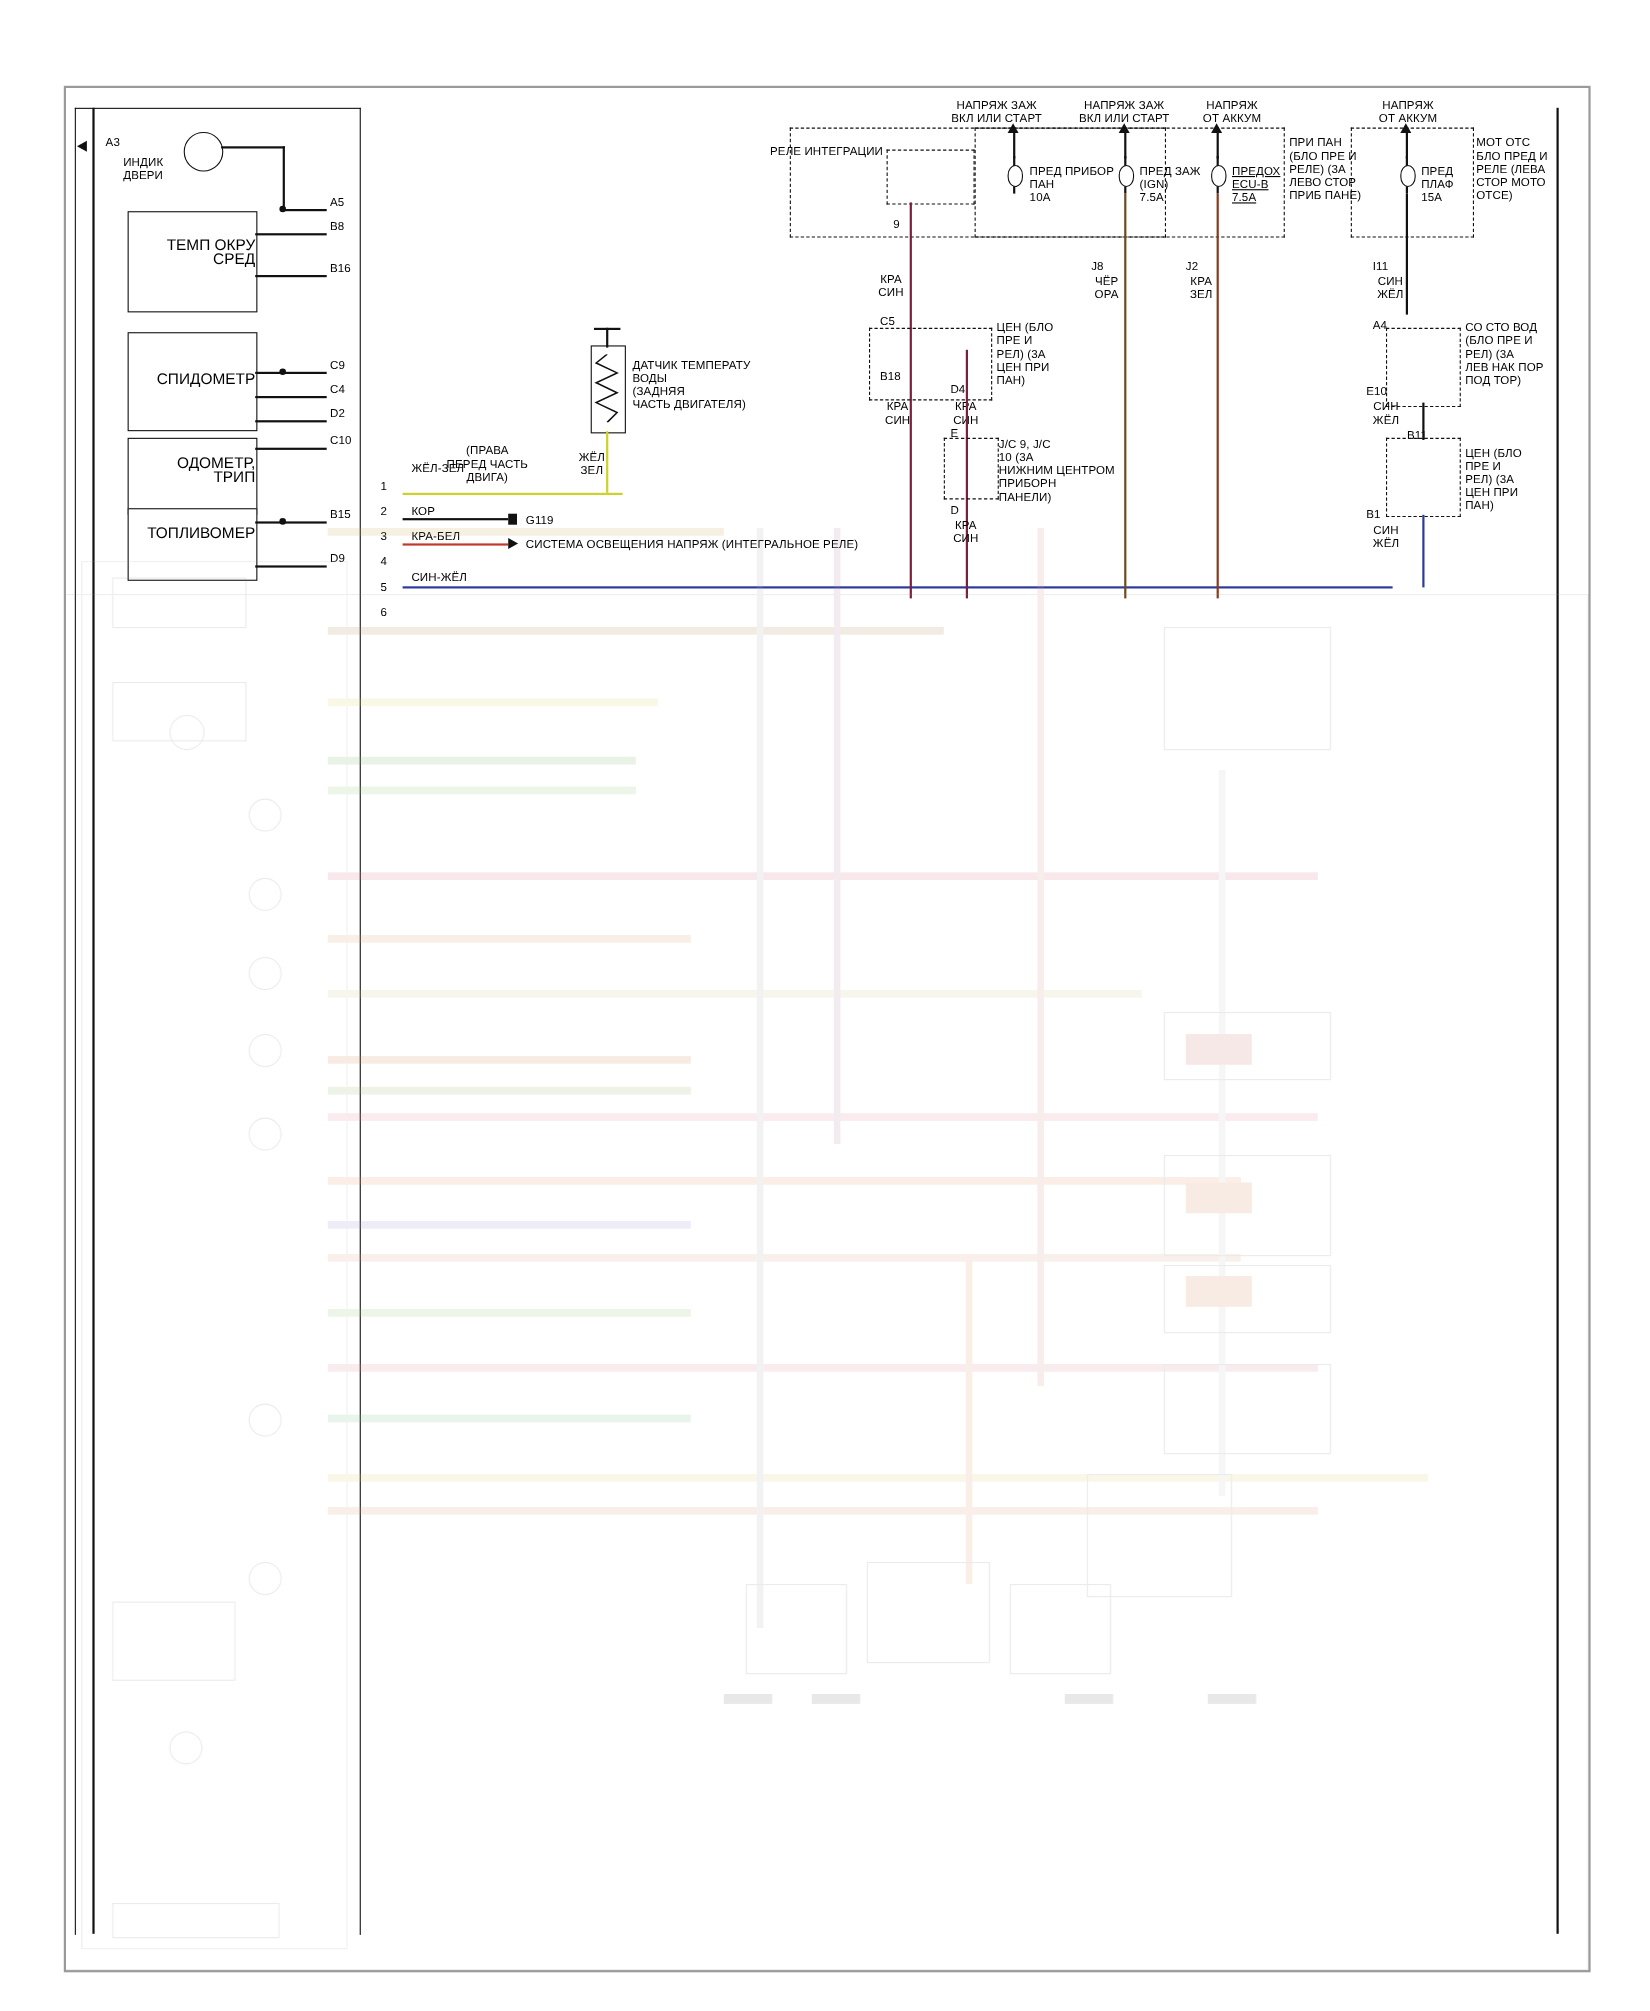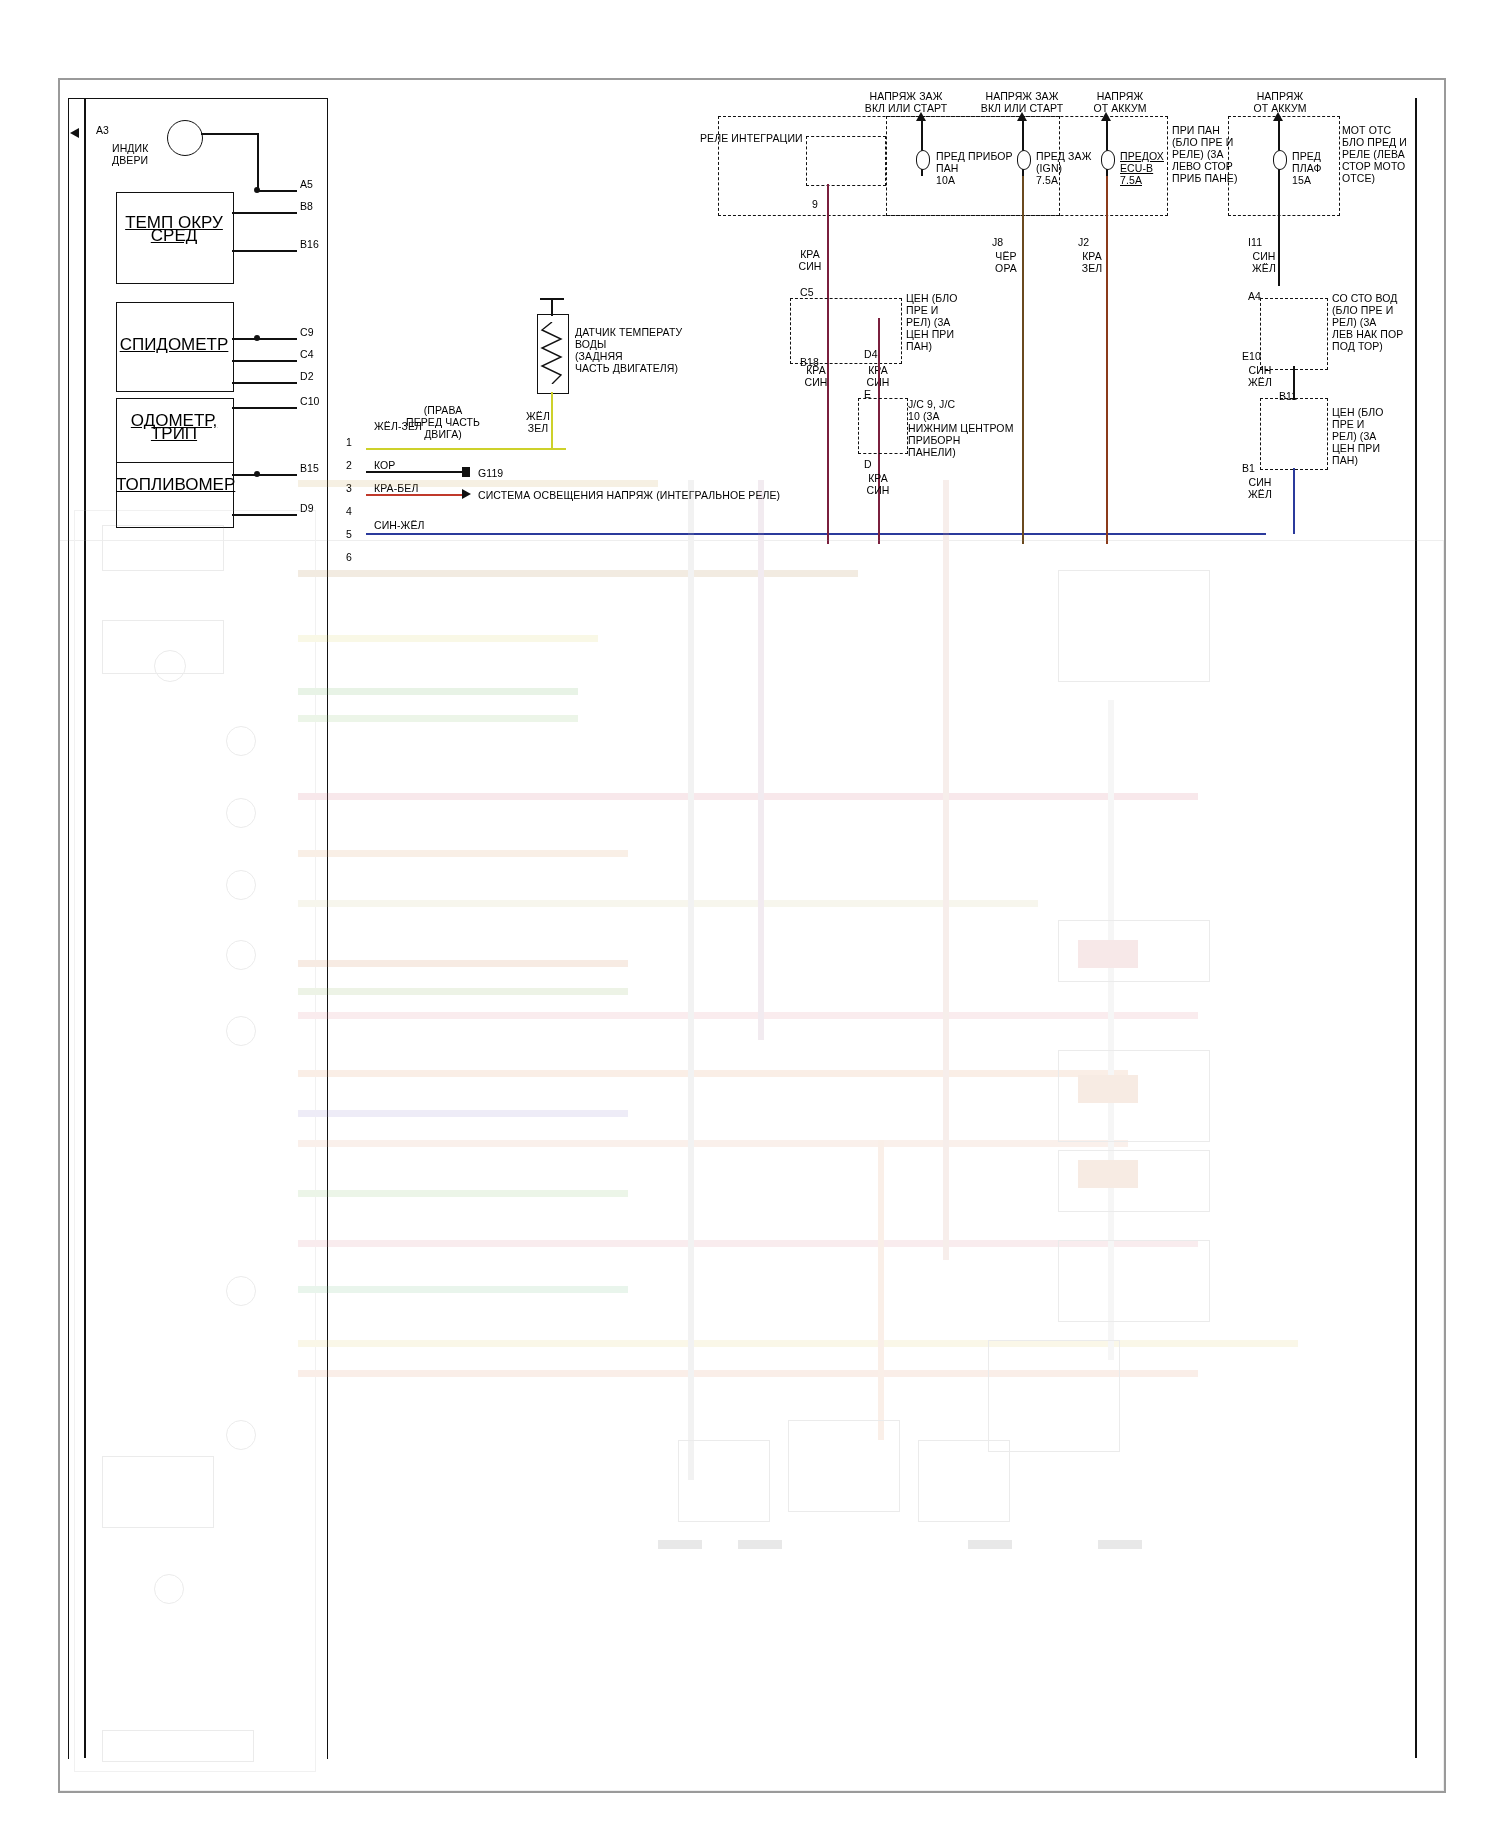--- a/index.html
+++ b/index.html
@@ -2,21 +2,21 @@
 <html><head>
 <meta charset="utf-8">
 <style>
   html,body{margin:0;padding:0;background:#ffffff;}
   body{width:1500px;height:1828px;position:relative;font-family:"Liberation Sans",sans-serif;color:#000;}
   #sheet{position:absolute;left:0;top:0;width:1500px;height:1828px;}
   .frame{position:absolute;left:58px;top:78px;width:1384px;height:1711px;border:2px solid #9a9a9a;background:#fff;}
   .lbl{position:absolute;font-size:10.5px;line-height:12px;color:#000;white-space:pre;letter-spacing:0.1px;}
   .lbl.c{text-align:center;}
   .box{position:absolute;border:1.6px solid #111;background:#fff;}
-  .boxlbl{position:absolute;font-size:17px;line-height:13px;text-align:center;white-space:pre;text-decoration:underline;}
+  .boxlbl{position:absolute;font-size:14px;line-height:13px;text-align:right;white-space:pre;}
   .wire{position:absolute;background:#111;}
   .h{height:1.6px;}
   .v{width:1.6px;}
   .dash{position:absolute;border:1.3px dashed #111;}
   .dot{position:absolute;width:6px;height:6px;border-radius:50%;background:#111;}
   .arrowL{position:absolute;width:0;height:0;border-top:5px solid transparent;border-bottom:5px solid transparent;border-right:9px solid #111;}
   .arrowR{position:absolute;width:0;height:0;border-top:5px solid transparent;border-bottom:5px solid transparent;border-left:9px solid #111;}
   .arrowU{position:absolute;width:0;height:0;border-left:5px solid transparent;border-right:5px solid transparent;border-bottom:9px solid #111;}
   .fuse{position:absolute;width:14px;height:34px;}
   .fuse:before{content:"";position:absolute;left:6px;top:0;width:1.6px;height:34px;background:#111;}
@@ -194,21 +194,21 @@
   <div class="lbl" style="left:1248px;top:236px;">I11</div>
   <div class="lbl c" style="left:1244px;top:250px;width:40px;">СИН
 ЖЁЛ</div>
 
   <div class="dash" style="left:790px;top:298px;width:110px;height:64px;"></div>
   <div class="lbl" style="left:906px;top:292px;width:90px;">ЦЕН (БЛО
 ПРЕ И
 РЕЛ) (3А
 ЦЕН ПРИ
 ПАН)</div>
-  <div class="lbl" style="left:800px;top:356px;">B18</div>
+  <div class="lbl" style="left:800px;top:336px;">B18</div>
   <div class="lbl c" style="left:796px;top:364px;width:40px;">КРА
 СИН</div>
   <div class="lbl" style="left:864px;top:348px;">D4</div>
   <div class="lbl c" style="left:858px;top:364px;width:40px;">КРА
 СИН</div>
   <div class="wire v" style="left:878px;top:318px;height:226px;background:#7a1f3d;width:2.4px;"></div>
 
   <div class="dash" style="left:858px;top:398px;width:48px;height:54px;"></div>
   <div class="lbl" style="left:864px;top:388px;">E</div>
   <div class="lbl" style="left:908px;top:398px;width:120px;">J/C 9, J/C

